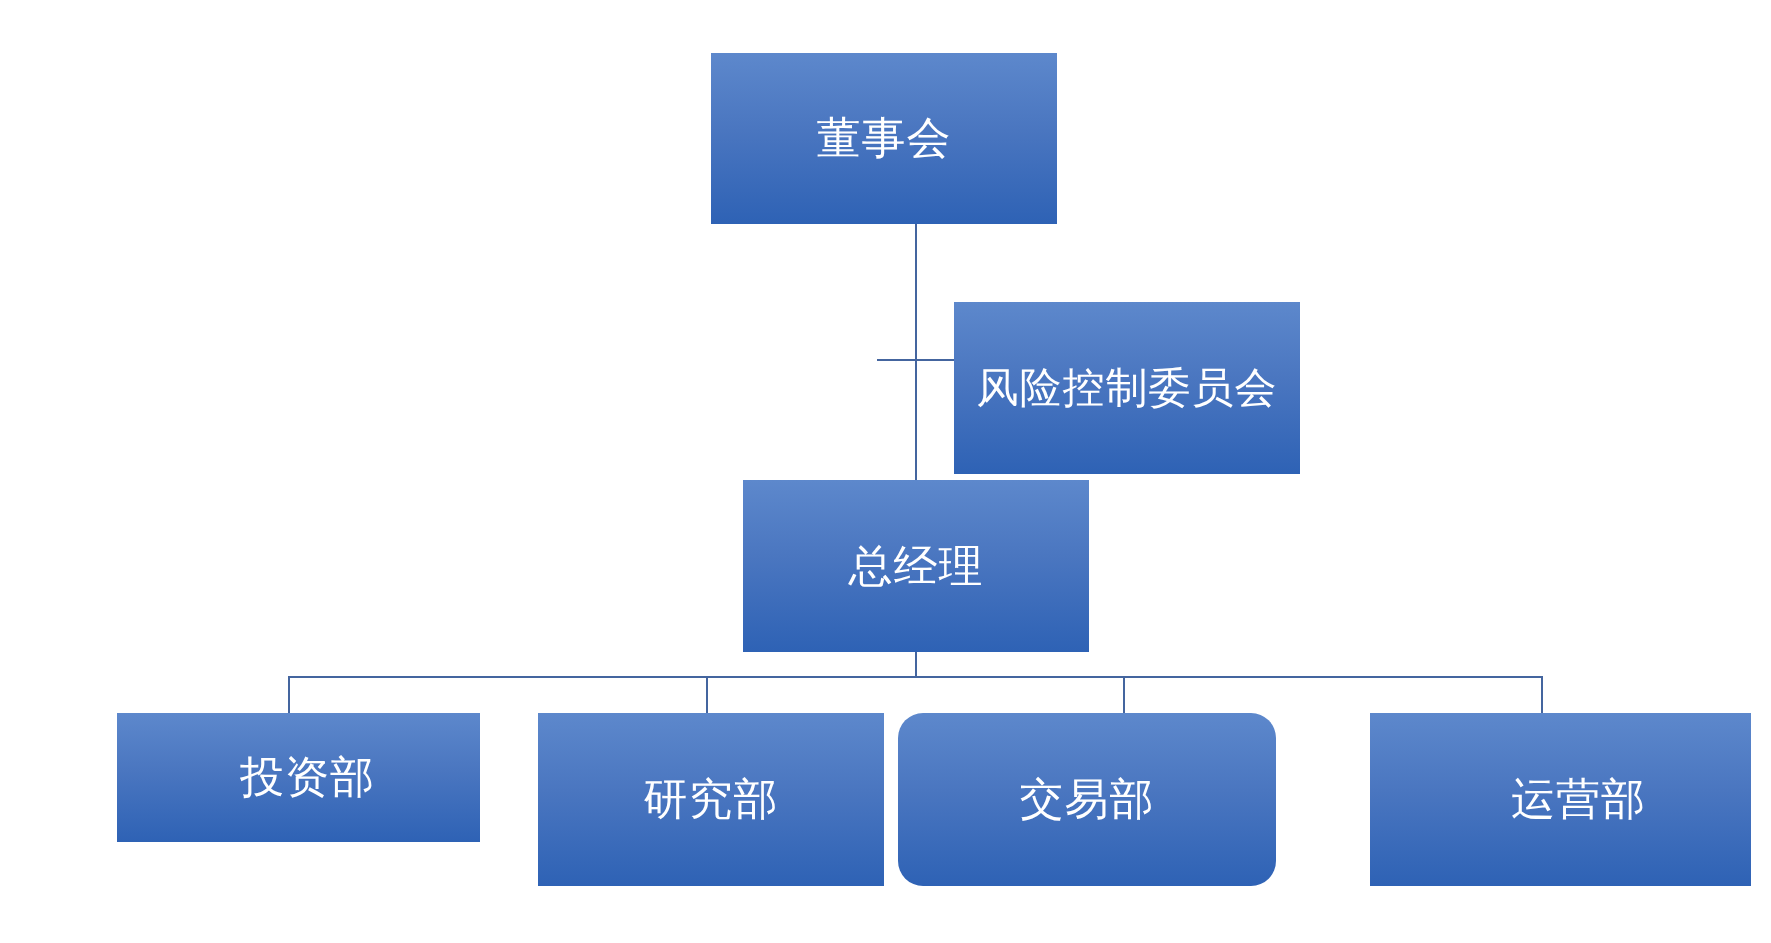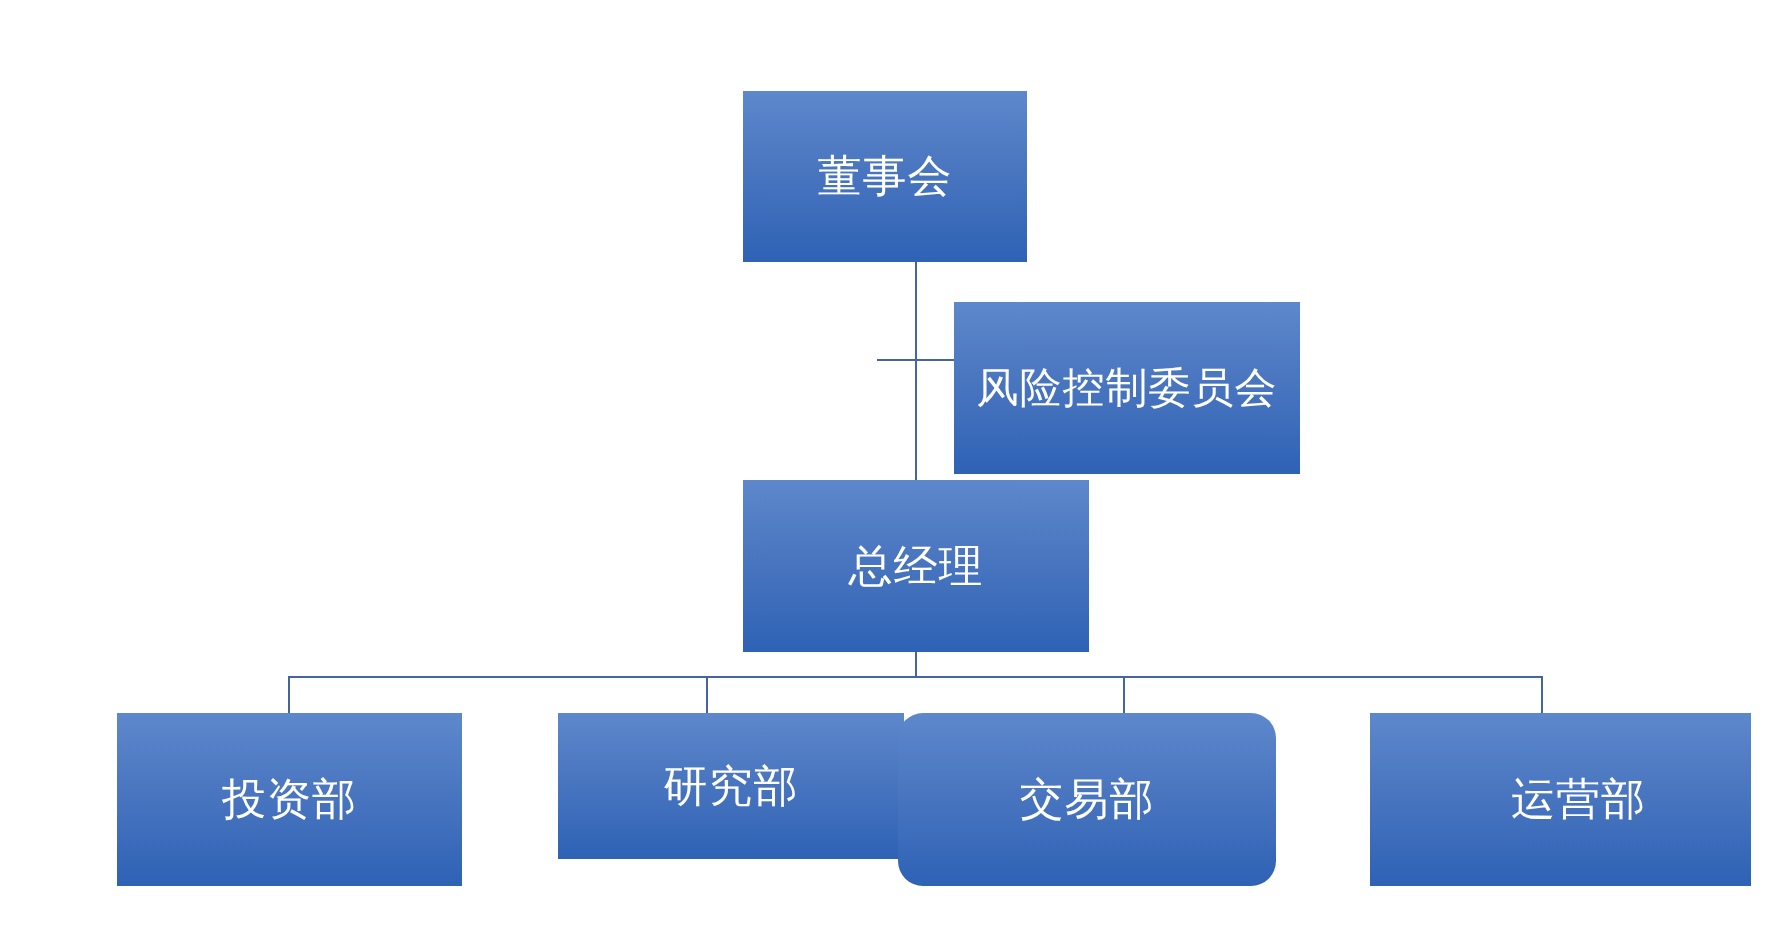--- a/index.html
+++ b/index.html
@@ -27,26 +27,26 @@
     line-height: 1.2;
     letter-spacing: 1px;
     user-select: none;
   }
   .node span { display: block; }
   .edge {
     position: absolute;
     background: #44659f;
   }
   
-  #node-board       { left: 743px;  top: 53px;  width: 284px; height: 171px; margin-top: 38px; }
+  #node-board       { left: 711px;  top: 53px;  width: 346px; height: 171px; }
   #node-invest-cmte { left: 533px;  top: 274px; width: 344px; height: 172px; font-size: 42px; }
   #node-risk-cmte   { left: 954px;  top: 274px; width: 346px; height: 172px; font-size: 42px; margin-top: 28px; }
   #node-gm          { left: 743px;  top: 480px; width: 346px; height: 172px; }
-  #node-dept-invest { left: 117px;  top: 713px; width: 345px; height: 173px; }
-  #node-dept-research { left: 558px;  top: 713px; width: 346px; height: 146px; }
+  #node-dept-invest { left: 117px;  top: 713px; width: 345px; height: 129px; padding-left: 18px; }
+  #node-dept-research { left: 538px;  top: 713px; width: 346px; height: 173px; }
   #node-dept-trading  { left: 898px;  top: 713px; width: 378px; height: 173px; border-radius: 25px; }
   #node-dept-ops      { left: 1370px; top: 713px; width: 345px; height: 173px; padding-left: 36px; }
   
   #edge-board-gm    { left: 915px;  top: 224px; width: 2px;    height: 256px; }
   #edge-committees  { left: 877px;  top: 359px; width: 77px;   height: 2px; }
   #edge-gm-bus      { left: 915px;  top: 652px; width: 2px;    height: 26px; }
   #edge-bus         { left: 288px;  top: 676px; width: 1255px; height: 2px; }
   #edge-drop-1      { left: 288px;  top: 677px; width: 2px;    height: 36px; }
   #edge-drop-2      { left: 706px;  top: 677px; width: 2px;    height: 36px; }
   #edge-drop-3      { left: 1123px; top: 677px; width: 2px;    height: 36px; }

